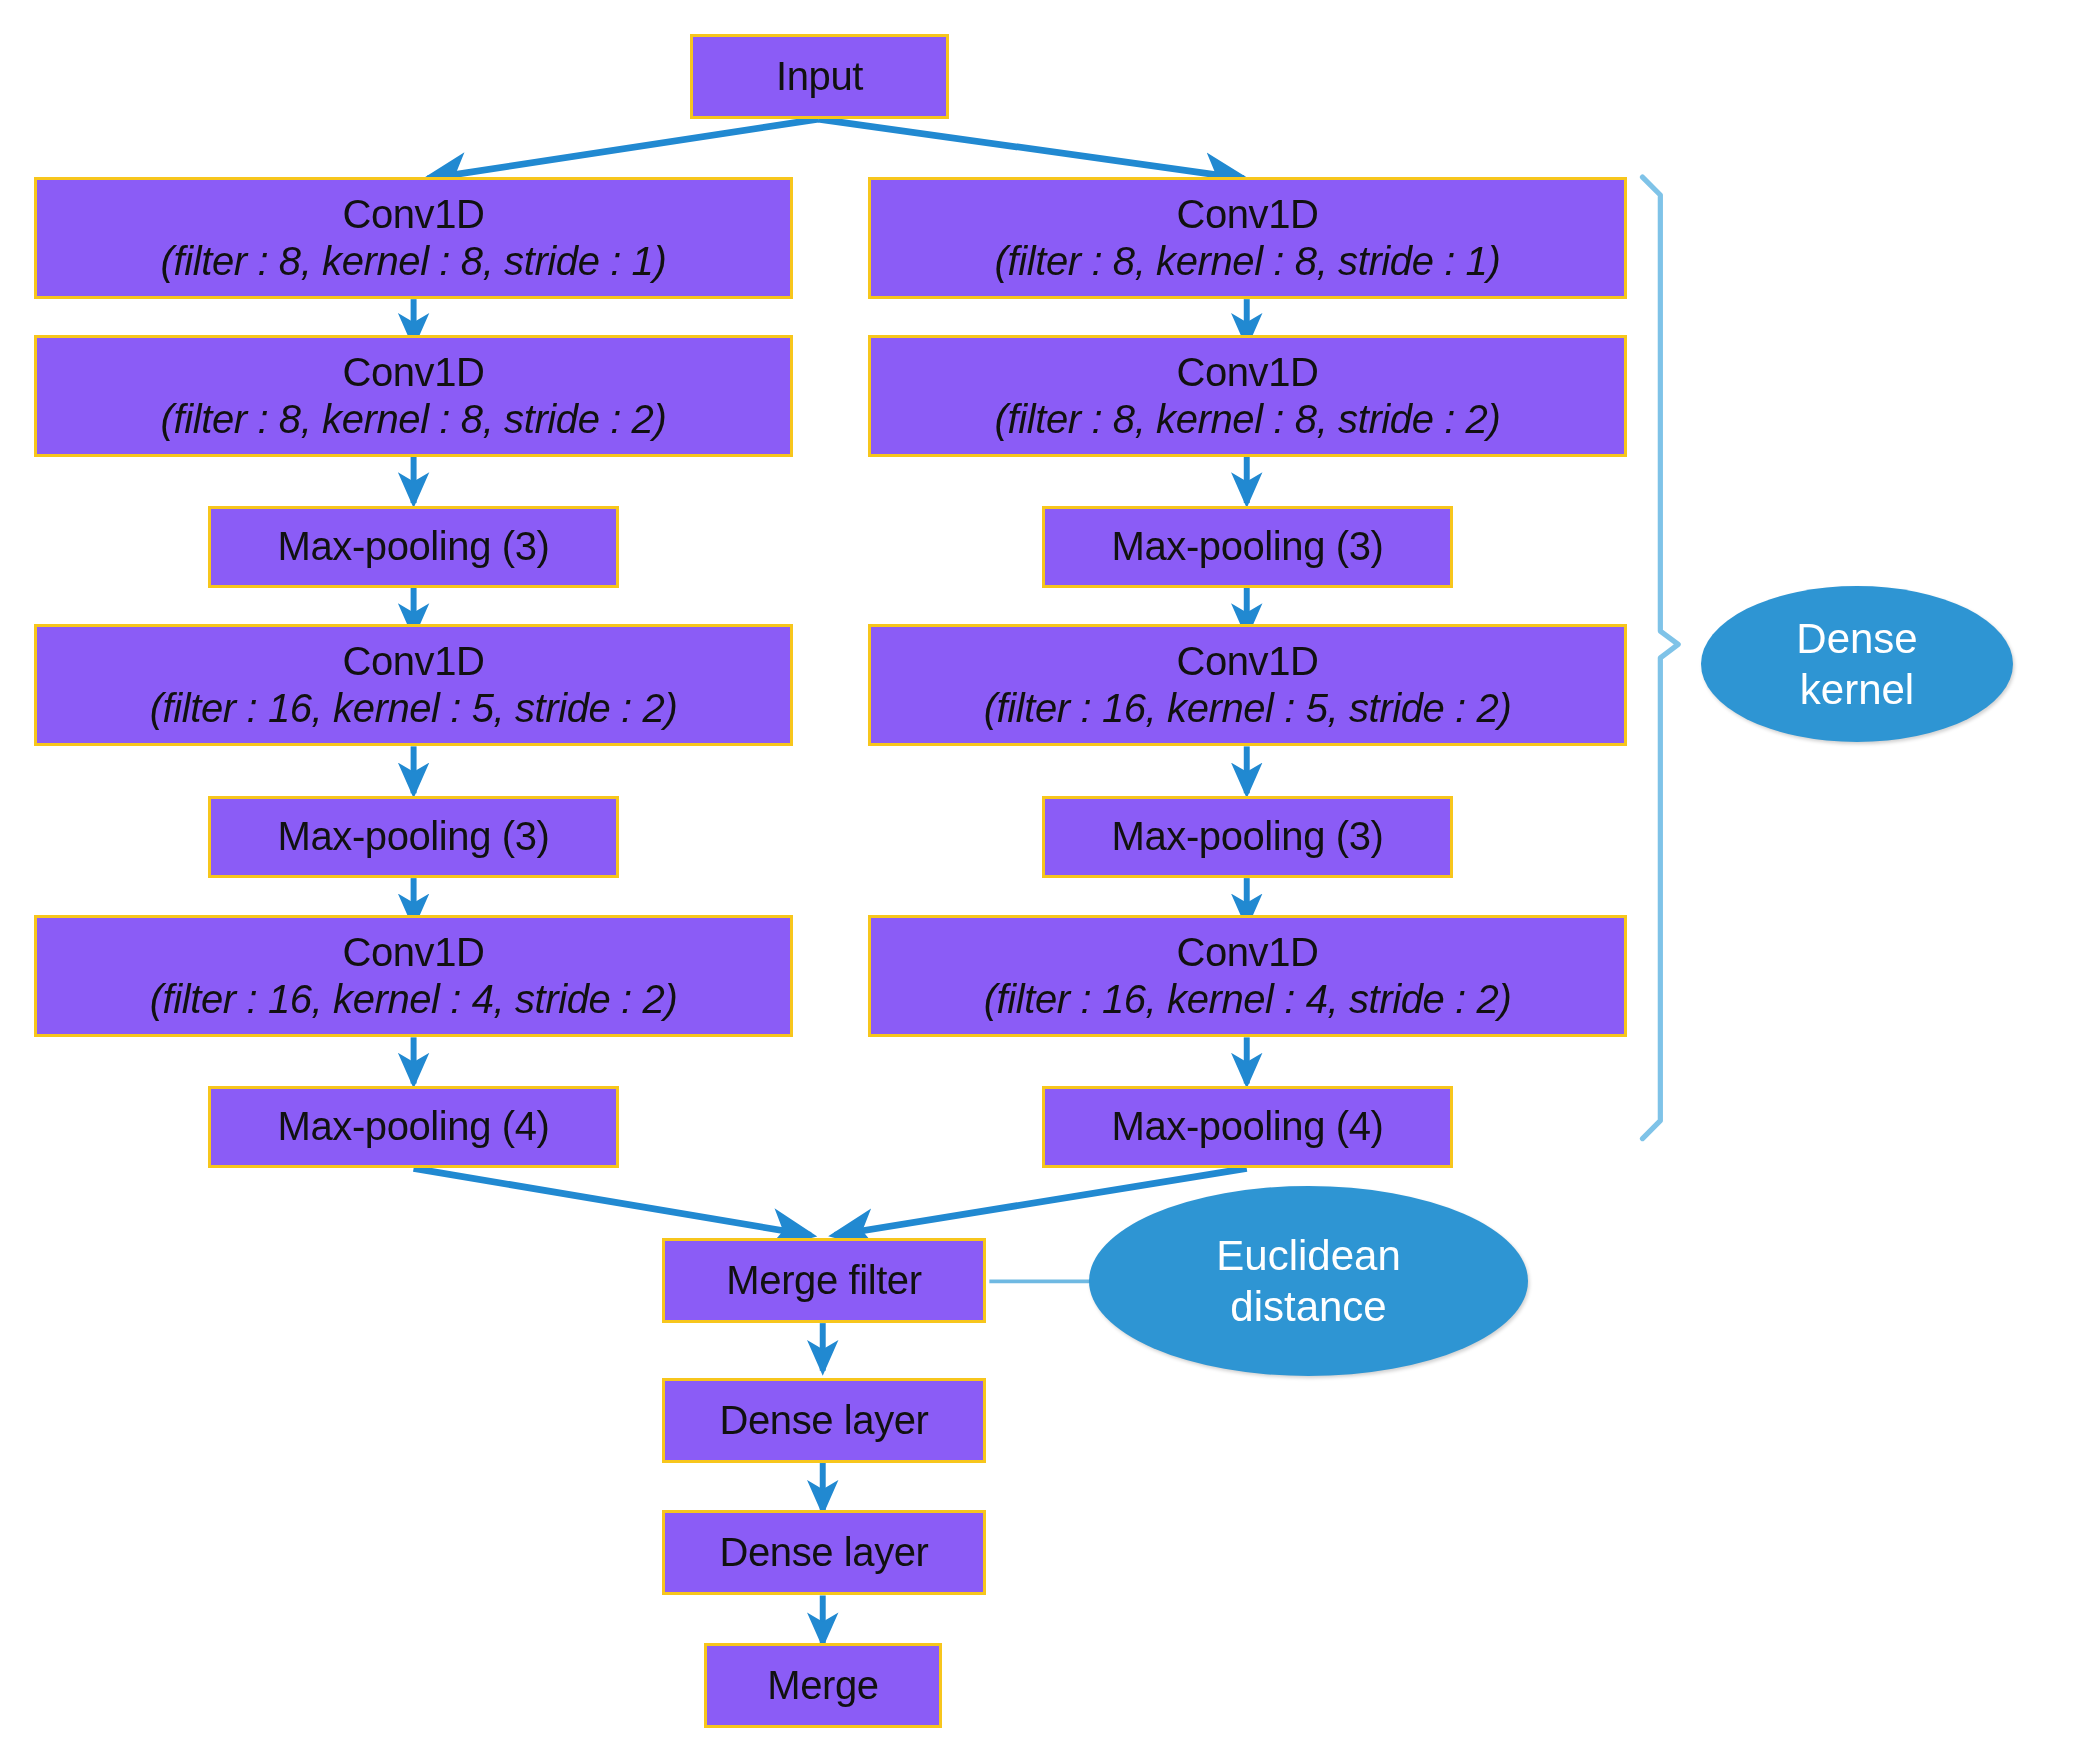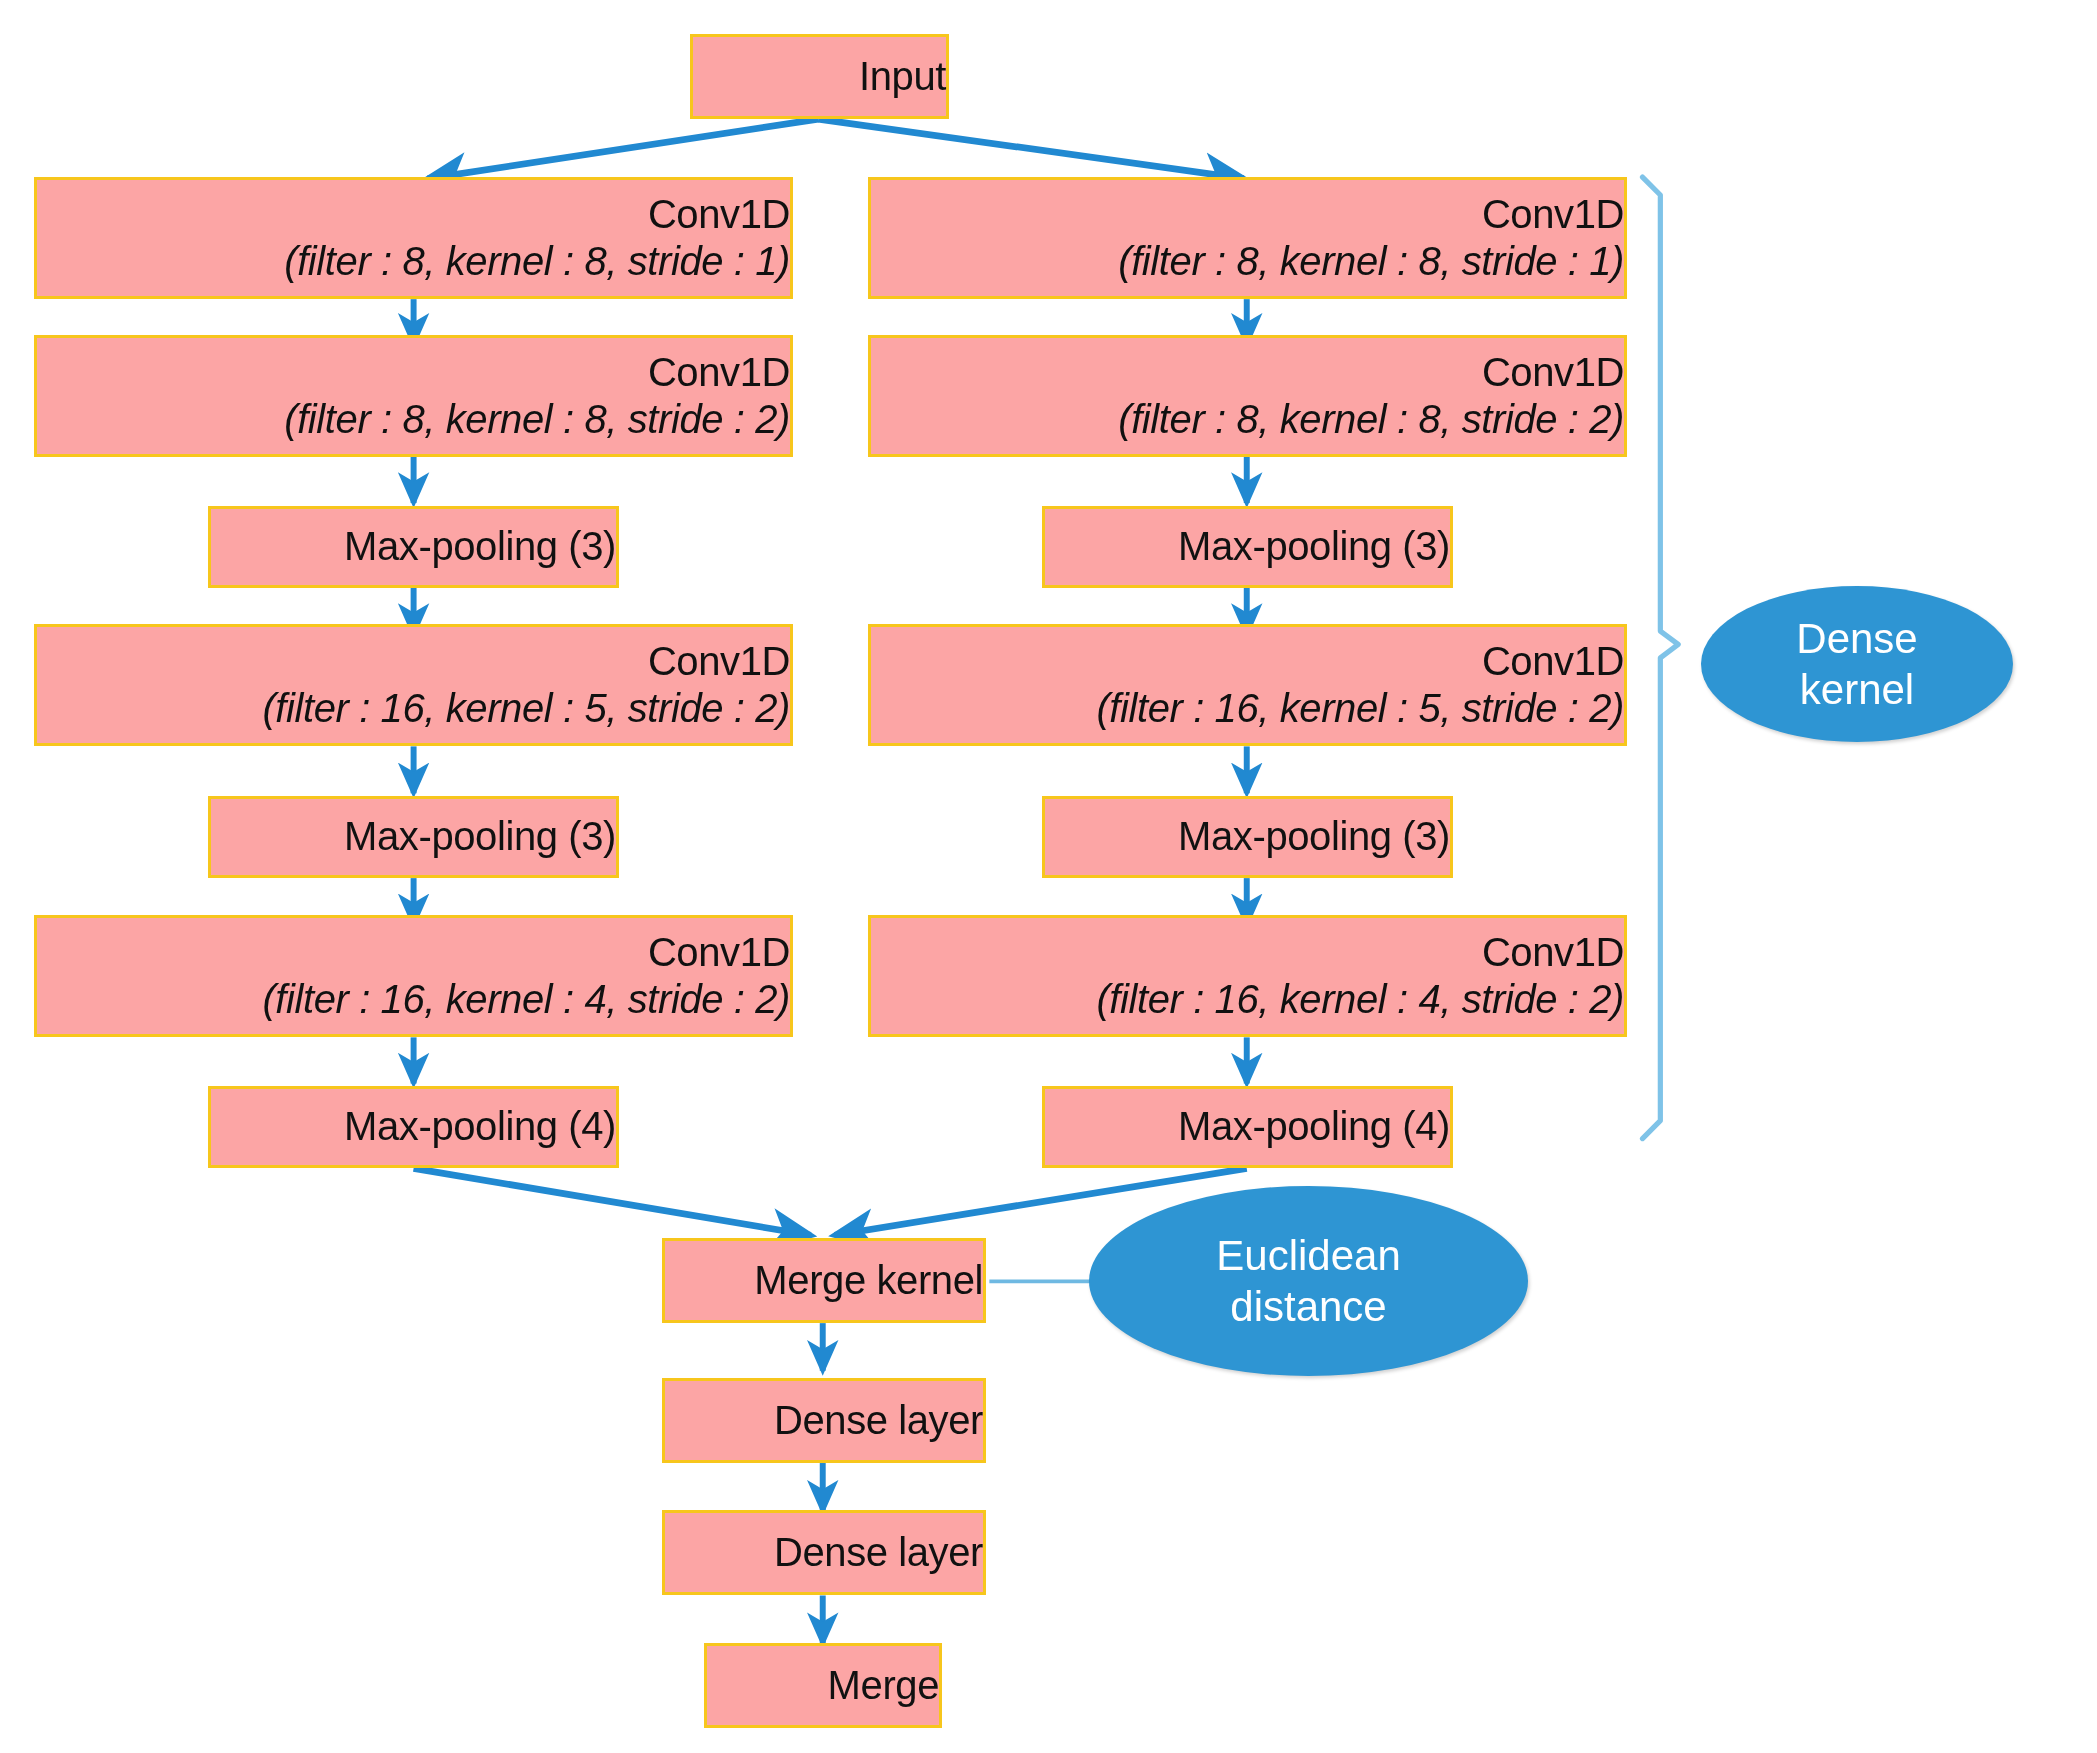--- a/index.html
+++ b/index.html
@@ -20,26 +20,26 @@
   svg.edges {
     position: absolute;
     left: 0; top: 0;
     width: 2097px;
     height: 1754px;
     pointer-events: none;
   }
   .node {
     position: absolute;
     box-sizing: border-box;
-    background: #fca5a5;
+    background: #8b5cf6;
     border: 3px solid #F7C61C;
     color: #111111;
     display: flex;
     flex-direction: column;
-    align-items: flex-end;
+    align-items: center;
     justify-content: center;
     text-align: center;
     line-height: 1.18;
     font-size: 40px;
     letter-spacing: -0.4px;
     z-index: 2;
   }
   .node .ln1 { display: block; }
   .node .ln2 { display: block; font-style: italic; }
   .node.single { font-size: 40px; }
@@ -184,21 +184,21 @@
   <div class="node" style="left:868px; top:915px; width:759px; height:122px;">
     <span class="ln1">Conv1D</span>
     <span class="ln2">(filter : 16, kernel : 4, stride : 2)</span>
   </div>
 
   <div class="node single" style="left:1042px; top:1086px; width:411px; height:82px;">
     <span class="ln1">Max-pooling (4)</span>
   </div>
 
   <div class="node single" style="left:662px; top:1238px; width:324px; height:85px;">
-    <span class="ln1">Merge kernel</span>
+    <span class="ln1">Merge filter</span>
   </div>
 
   <div class="node single" style="left:662px; top:1378px; width:324px; height:85px;">
     <span class="ln1">Dense layer</span>
   </div>
 
   <div class="node single" style="left:662px; top:1510px; width:324px; height:85px;">
     <span class="ln1">Dense layer</span>
   </div>
 

